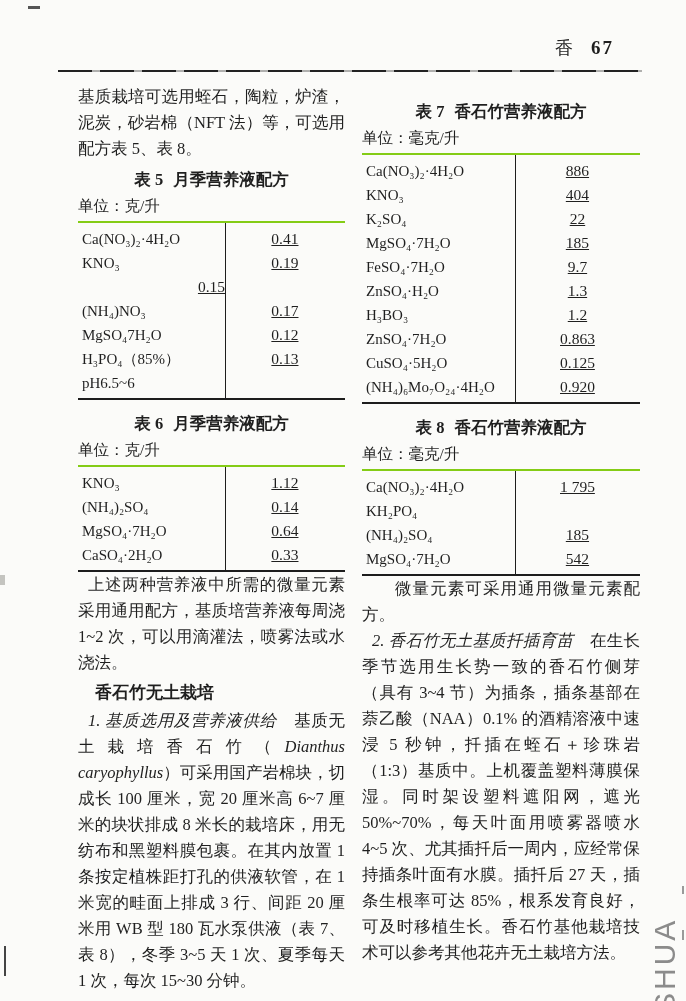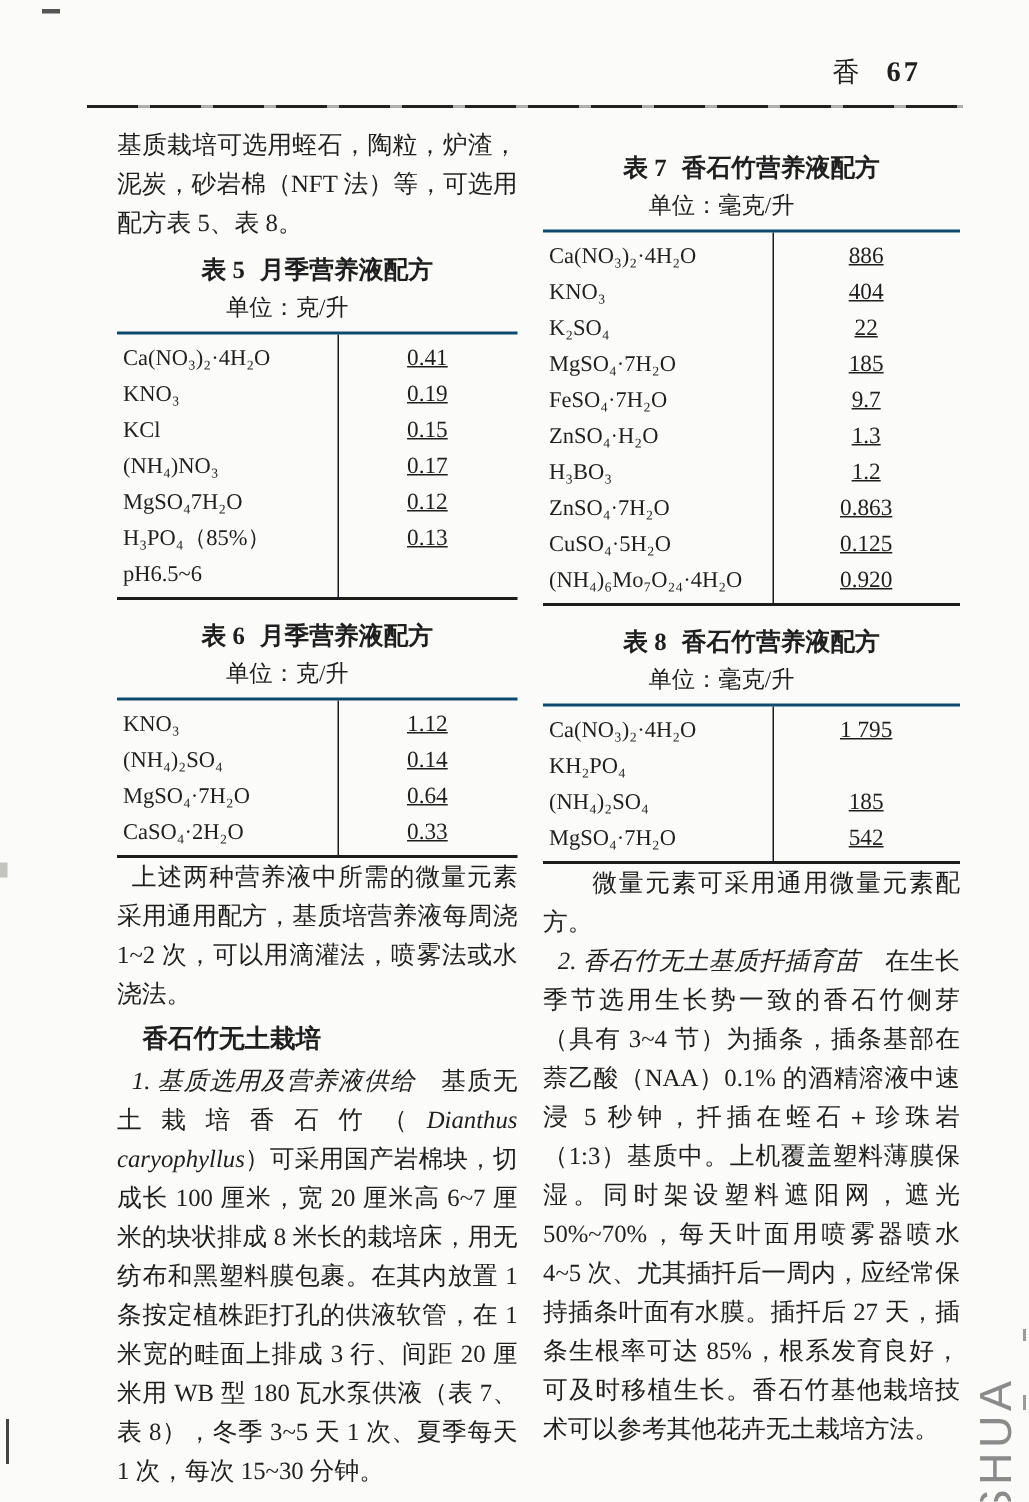--- a/index.html
+++ b/index.html
@@ -40,26 +40,26 @@
     margin: 4px 0 2px 0; font-size: 17px; font-weight: 700;
     line-height: 26px; text-indent: 1em;
   }
   .tbl-block { margin-top: 10px; }
   .tbl-title {
     text-align: center; font-weight: 700; font-size: 16.5px;
     line-height: 24px; margin: 0;
   }
   .tbl-title .tbl-label { margin-right: 10px; }
   .tbl-unit {
-    text-align: center; font-size: 15.5px; line-height: 24px;
+    text-align: left; font-size: 15.5px; line-height: 24px;
     padding-right: 40px; margin: 2px 0 3px 0;
   }
   .tbl {
     position: relative;
-    border-top: 2px solid #0c4a6e;
+    border-top: 2px solid #84cc16;
     border-bottom: 2px solid #1d1d1d;
     padding: 4px 0 3px 0;
   }
   .tbl::after {
     content: ""; position: absolute; top: 0; bottom: 0; left: 55%;
     width: 1px; background: #1d1d1d;
   }
   .trow { display: flex; line-height: 24px; }
   .tname {
     width: 55%; padding-left: 4px; font-size: 15px;
@@ -105,21 +105,20 @@
       <div class="tbl">
           <div class="trow">
             <span class="tname">Ca(NO₃)₂·4H₂O</span>
             <span class="tval">0.41</span>
           </div>
           <div class="trow">
             <span class="tname">KNO₃</span>
             <span class="tval">0.19</span>
           </div>
           <div class="trow">
-            <span class="tname">KCl</span>
             <span class="tval">0.15</span>
           </div>
           <div class="trow">
             <span class="tname">(NH₄)NO₃</span>
             <span class="tval">0.17</span>
           </div>
           <div class="trow">
             <span class="tname">MgSO₄7H₂O</span>
             <span class="tval">0.12</span>
           </div>

